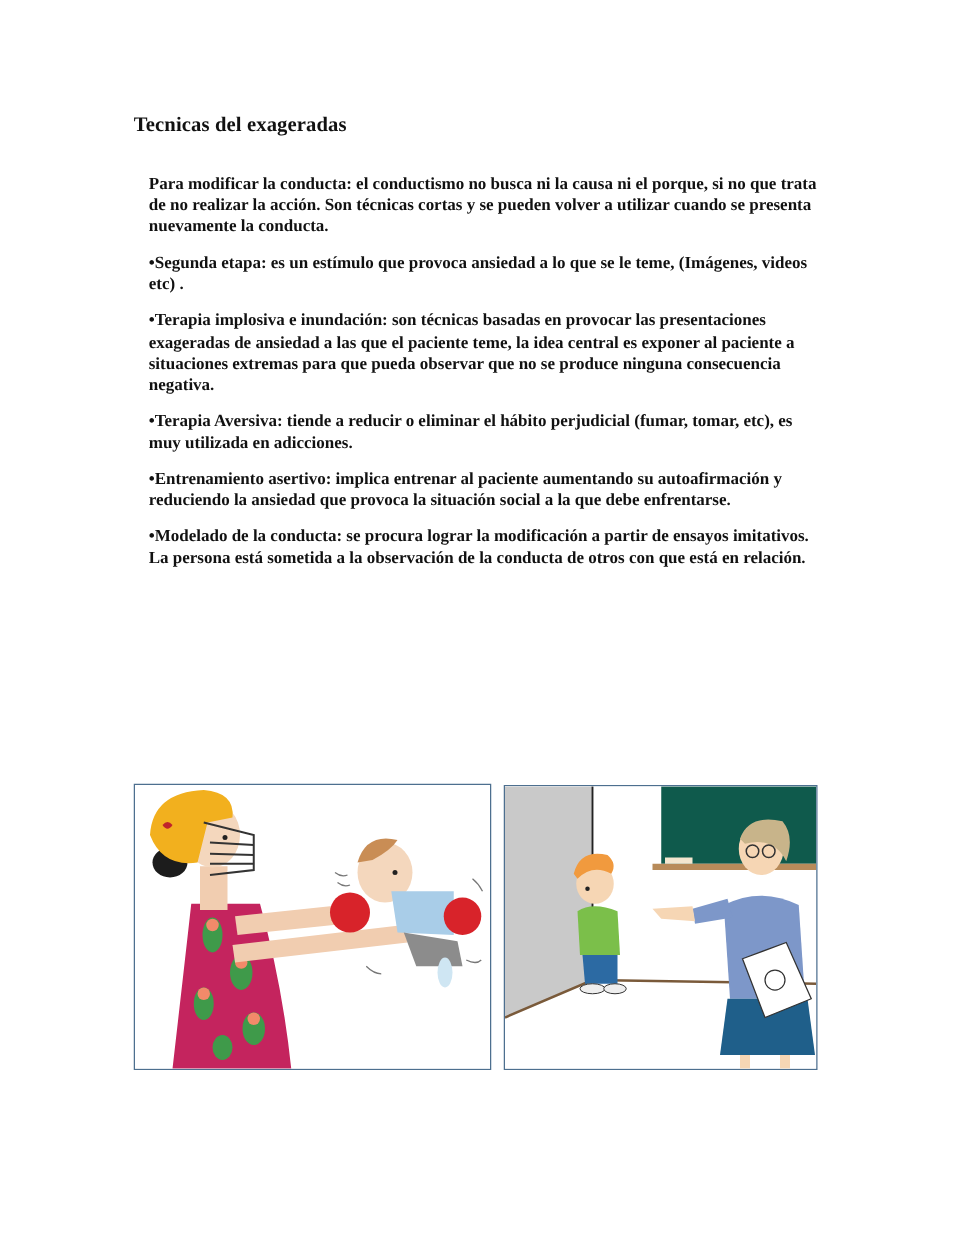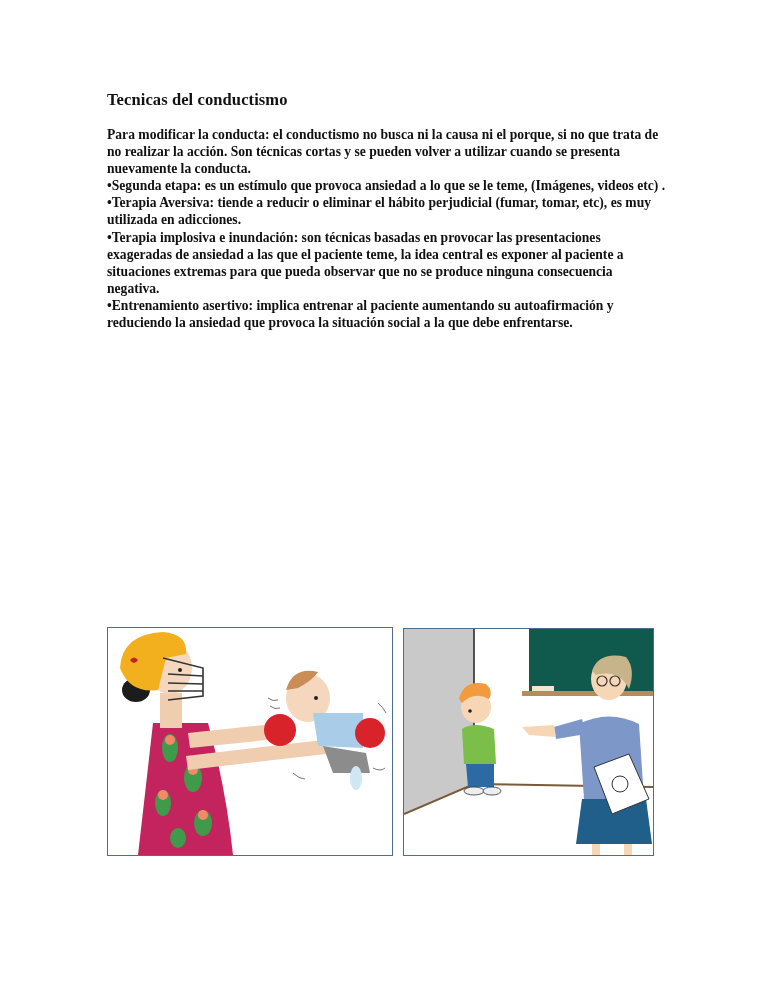--- a/index.html
+++ b/index.html
@@ -1,38 +1,39 @@
 <!DOCTYPE html>
 <html><head>
 <meta charset="utf-8">
 <style>
   html, body { margin:0; padding:0; background:#ffffff; }
   body { width:768px; height:994px; position:relative; overflow:hidden;
          font-family:"Liberation Serif", "DejaVu Serif", serif; color:#111; }
   .page { position:absolute; left:0; top:0; width:768px; height:994px; background:#fff; }
   .title { position:absolute; left:107px; top:90px; font-size:16.5px; font-weight:bold; letter-spacing:0.1px; }
   .body { position:absolute; left:107px; top:126px; width:560px; font-size:13.6px; font-weight:bold; line-height:17.1px; }
-  .body p { margin:0; }
+  .body p { margin:12px; }
   .figure { position:absolute; border:1.5px solid #4d6f8f; background:#fff; overflow:hidden; }
   #fig1 { left:107px; top:627px; width:284px; height:227px; }
   #fig2 { left:403px; top:628px; width:249px; height:226px; }
   svg { display:block; }
 </style>
 </head>
 <body>
 
 <div class="page">
-  <div class="title">Tecnicas del conductismo</div>
+  <div class="title">Tecnicas del exageradas</div>
 
   <div class="body">
     <p>Para modificar la conducta: el conductismo no busca ni la causa ni el porque, si no que trata de no realizar la acción. Son técnicas cortas y se pueden volver a utilizar cuando se presenta nuevamente la conducta.</p>
     <p>•Segunda etapa: es un estímulo que provoca ansiedad a lo que se le teme, (Imágenes, videos etc) .</p>
+    <p>•Terapia implosiva e inundación: son técnicas basadas en provocar las presentaciones exageradas de ansiedad a las que el paciente teme, la idea central es exponer al paciente a situaciones extremas para que pueda observar que no se produce ninguna consecuencia negativa.</p>
     <p>•Terapia Aversiva: tiende a reducir o eliminar el hábito perjudicial (fumar, tomar, etc), es muy utilizada en adicciones.</p>
-    <p>•Terapia implosiva e inundación: son técnicas basadas en provocar las presentaciones exageradas de ansiedad a las que el paciente teme, la idea central es exponer al paciente a situaciones extremas para que pueda observar que no se produce ninguna consecuencia negativa.</p>
     <p>•Entrenamiento asertivo: implica entrenar al paciente aumentando su autoafirmación y reduciendo la ansiedad que provoca la situación social a la que debe enfrentarse.</p>
+    <p>•Modelado de la conducta: se procura lograr la modificación a partir de ensayos imitativos. La persona está sometida a la observación de la conducta de otros con que está en relación.</p>
   </div>
 
   <div id="fig1" class="figure">
     <svg width="284" height="227" viewBox="0 0 284 227">
       <rect width="284" height="227" fill="#ffffff"></rect>
 
       <path d="M45 95 Q40 140 30 227 L125 227 Q118 160 100 95 Z" fill="#c4245e"></path>
       <g fill="#3f9a4a">
         <ellipse cx="62" cy="120" rx="8" ry="14"></ellipse>
         <ellipse cx="85" cy="150" rx="9" ry="14"></ellipse>

